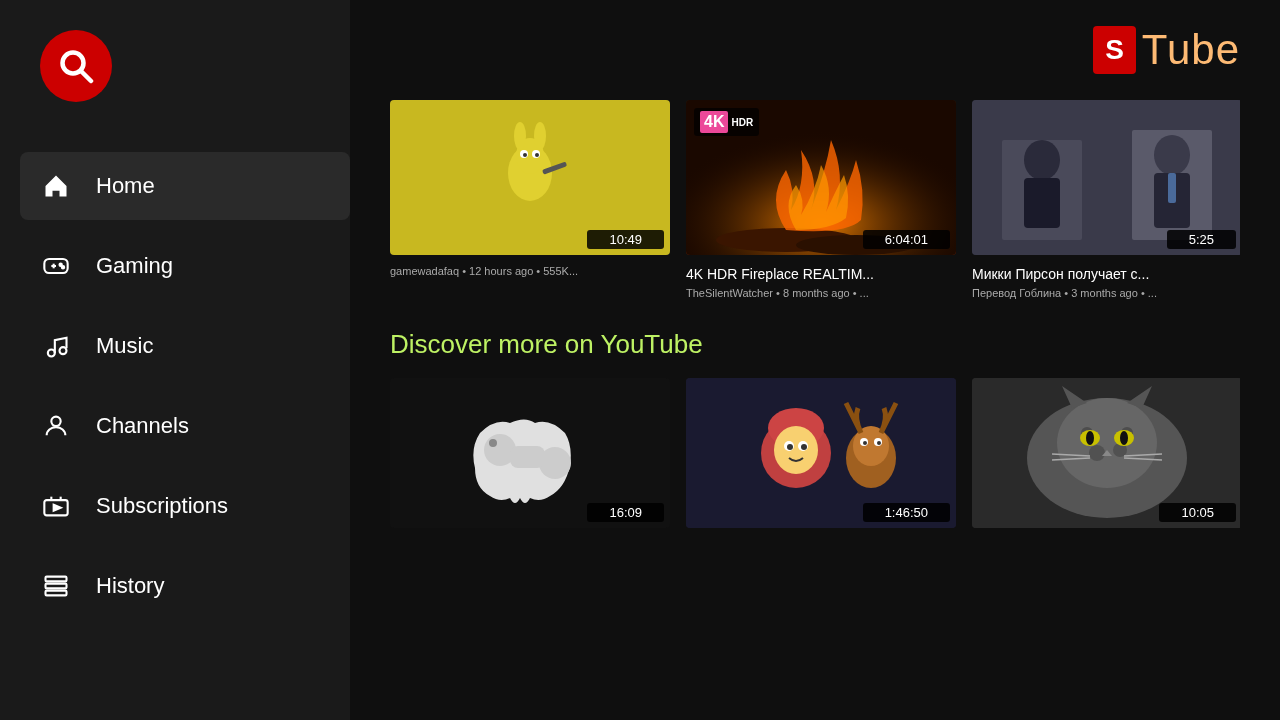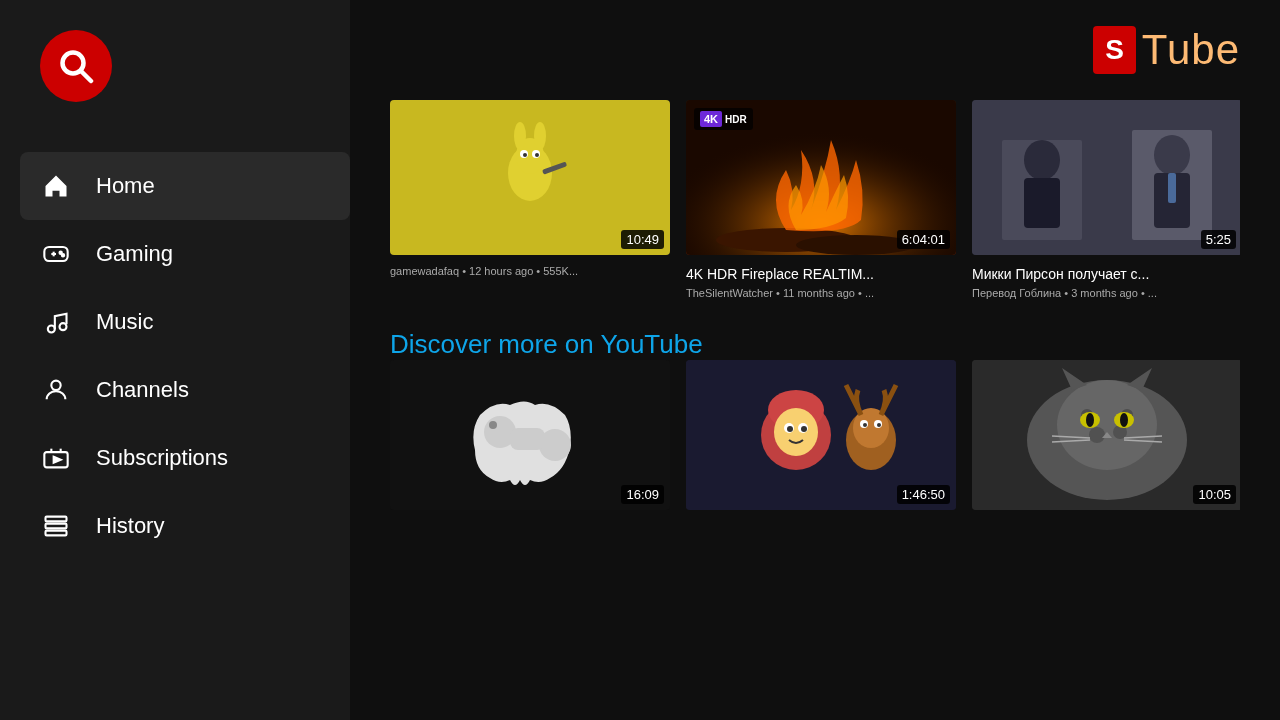--- a/index.html
+++ b/index.html
@@ -44,21 +44,21 @@
       height: 36px;
       fill: none;
       stroke: white;
       stroke-width: 3;
       stroke-linecap: round;
     }
 
     .nav-items {
       display: flex;
       flex-direction: column;
-      gap: 0;
+      gap: 12px;
     }
 
     .nav-item {
       display: flex;
       align-items: center;
       gap: 24px;
       padding: 18px 20px;
       cursor: pointer;
       border-radius: 8px;
       transition: background 0.2s;
@@ -172,45 +172,45 @@
       justify-content: center;
     }
 
     .duration-badge {
       position: absolute;
       bottom: 6px;
       right: 6px;
       background: rgba(0,0,0,0.85);
       color: #fff;
       font-size: 13px;
-      padding: 2px 5px;
+      padding: 2px 22px;
       border-radius: 3px;
       font-weight: 500;
     }
 
     .hdr-badge {
       position: absolute;
       top: 8px;
       left: 8px;
       background: rgba(0,0,0,0.7);
       color: #fff;
       font-size: 10px;
       padding: 3px 6px;
       border-radius: 3px;
       font-weight: bold;
       display: flex;
       align-items: center;
       gap: 3px;
     }
 
     .hdr-4k {
-      background: #6d28d9;
+      background: #ec4899;
       padding: 2px 4px;
       border-radius: 2px;
-      font-size: 11px;
+      font-size: 16px;
       font-weight: bold;
     }
 
     .video-title {
       font-size: 14px;
       color: #fff;
       margin-bottom: 4px;
       line-height: 1.3;
       white-space: nowrap;
       overflow: hidden;
@@ -233,22 +233,22 @@
     .thumb-cartoon { background: #1a1a2e; }
     .thumb-cat { background: #2a2a2a; }
 
     .discover-section {
       margin-top: 10px;
     }
 
     .section-label {
       font-size: 26px;
       font-weight: 400;
-      margin-bottom: 0;
-      color: #0ea5e9;
+      margin-bottom: 18px;
+      color: #bef264;
     }
 
     
     svg.icon {
       width: 28px;
       height: 28px;
     }
   </style>
 </head>
 <body>
@@ -392,21 +392,21 @@
                 <path d="M110,130 Q95,105 110,85 Q120,100 115,115 Q130,90 135,65 Q148,88 140,112 Q150,90 158,75 Q165,95 160,118 Q145,130 110,130Z" fill="#ff9900" opacity="0.7"></path>
               </svg>
             </div>
             <div class="hdr-badge">
               <span class="hdr-4k">4K</span>
               HDR
             </div>
             <span class="duration-badge">6:04:01</span>
           </div>
           <div class="video-title">4K HDR Fireplace REALTIM...</div>
-          <div class="video-meta">TheSilentWatcher • 11 months ago • ...</div>
+          <div class="video-meta">TheSilentWatcher • 8 months ago • ...</div>
         </div>
 
         <div class="video-card">
           <div class="thumbnail">
             <div class="thumb-bg thumb-cinema" style="background: #2a2a3a;">
               <svg width="100%" height="100%" viewBox="0 0 270 155">
                 <rect width="270" height="155" fill="#3a3a4a"></rect>
 
                 <rect x="30" y="40" width="80" height="100" fill="#4a4a5a" rx="2"></rect>
                 <rect x="160" y="30" width="80" height="110" fill="#5a5a6a" rx="2"></rect>

